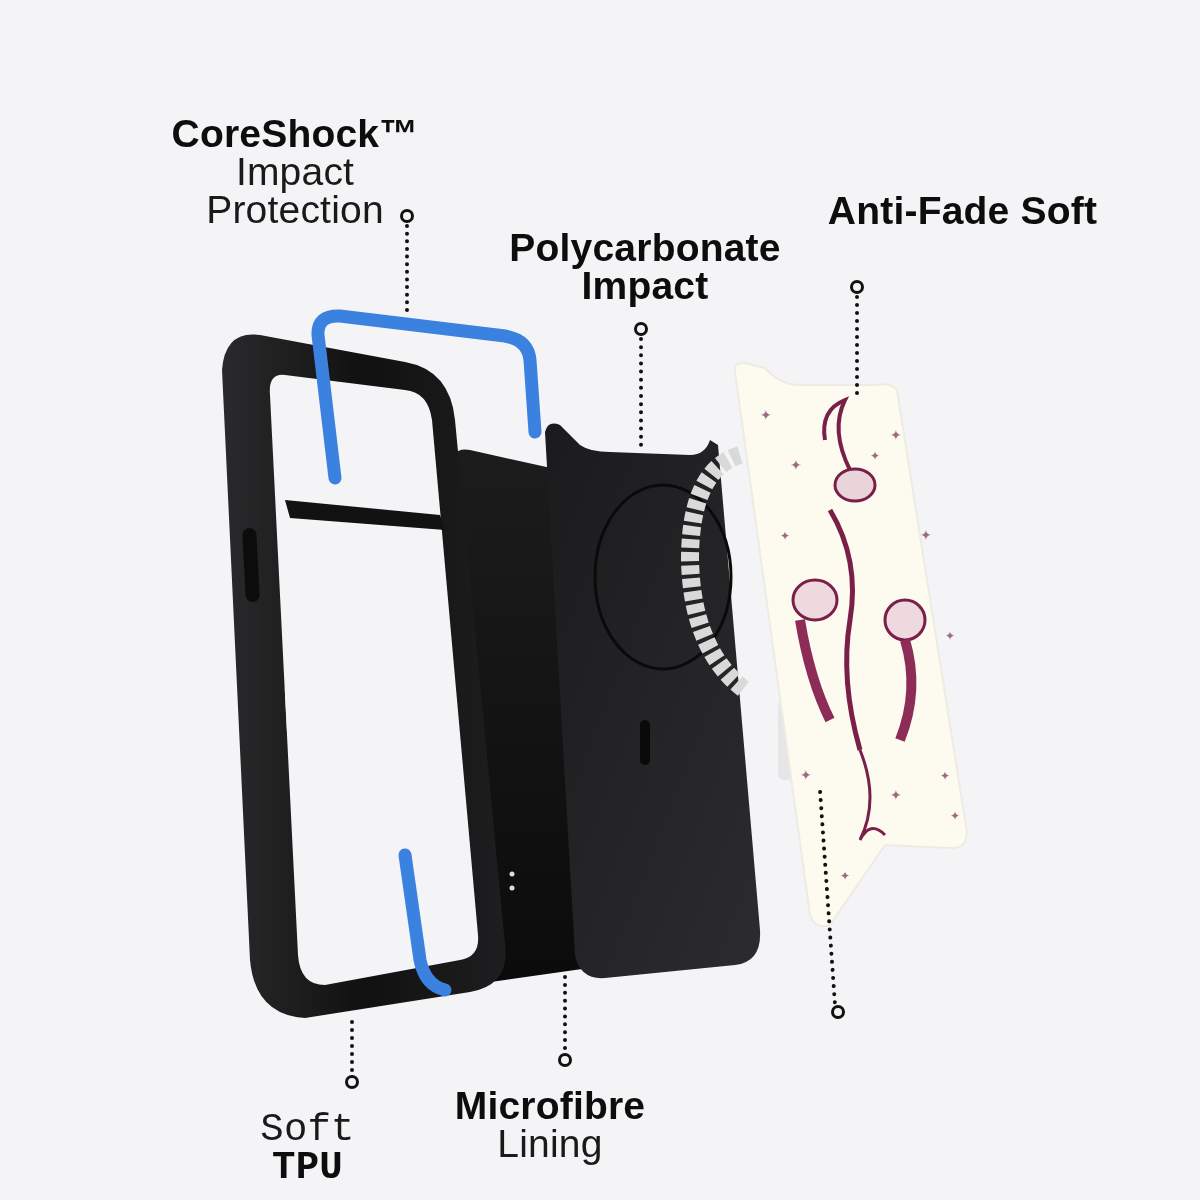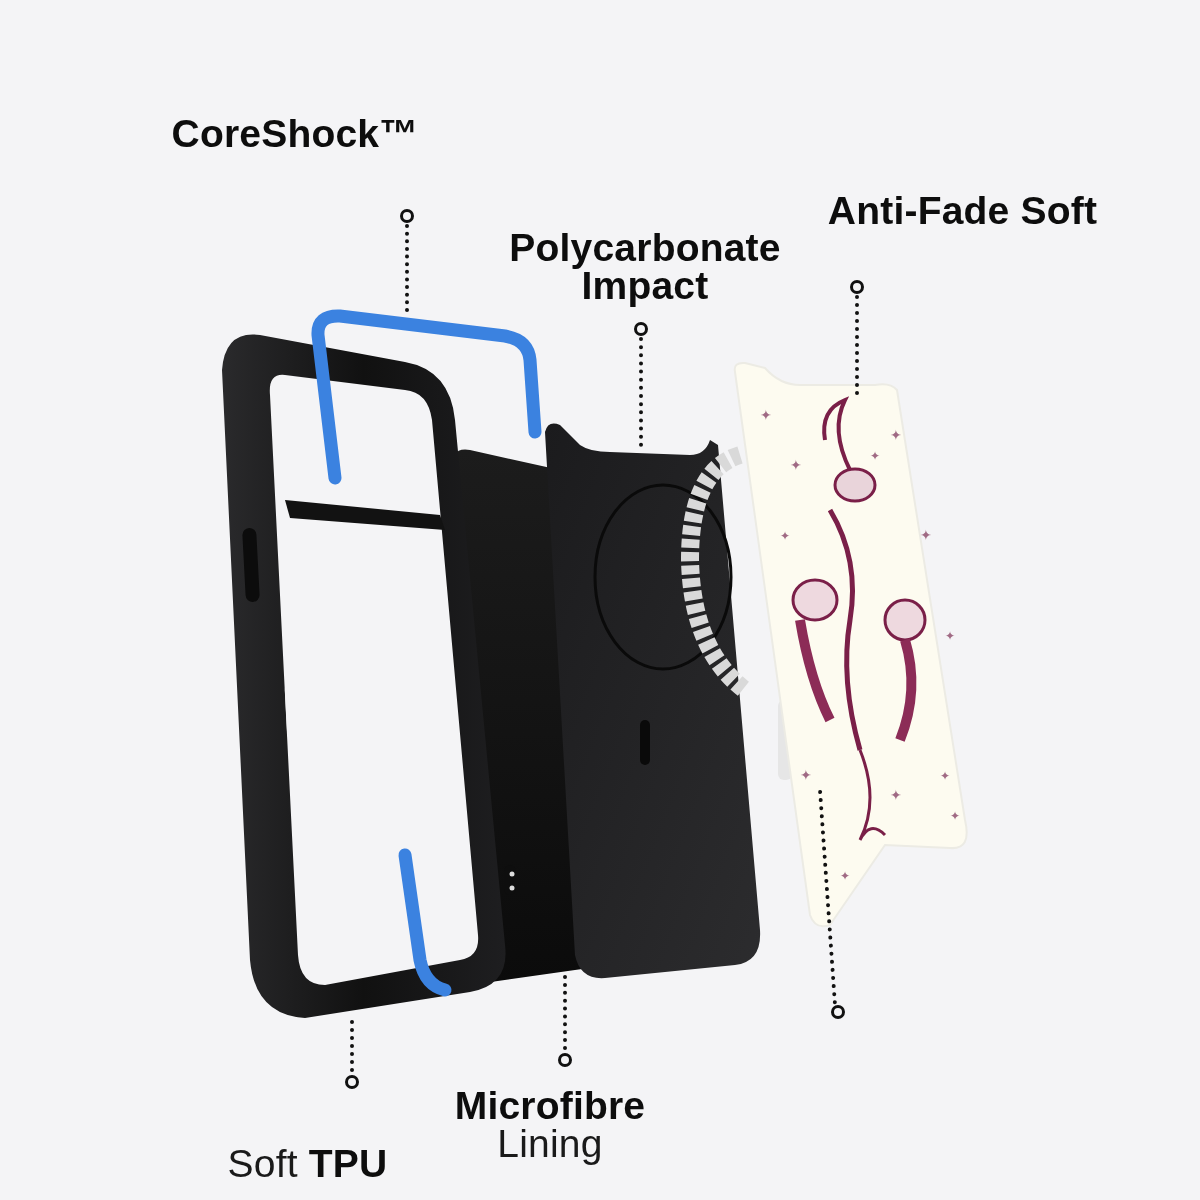--- a/index.html
+++ b/index.html
@@ -88,39 +88,40 @@
       <text x="890" y="800" font-size="14">✦</text>
       <text x="940" y="780" font-size="12">✦</text>
       <text x="840" y="880" font-size="12">✦</text>
       <text x="950" y="820" font-size="12">✦</text>
     </g>
   </g>
 </svg>
 
 <div class="label" style="left:145px; top:115px; width:300px;">
   <div class="bold">CoreShock™</div>
+  <div class="reg">Impact Protection</div>
 </div>
 <div class="dot" style="left:400px; top:209px;"></div>
 <div class="line" style="left:405px; top:224px; height:88px;"></div>
 
 <div class="label" style="left:470px; top:229px; width:350px;">
   <div class="bold">Polycarbonate Impact</div>
 </div>
 <div class="dot" style="left:634px; top:322px;"></div>
 <div class="line" style="left:639px; top:337px; height:110px;"></div>
 
 <div class="label" style="left:825px; top:192px; width:275px;">
   <div class="bold">Anti-Fade Soft</div>
 </div>
 <div class="dot" style="left:850px; top:280px;"></div>
 <div class="line" style="left:855px; top:295px; height:100px;"></div>
 
 <div class="line" style="left:350px; top:1020px; height:52px;"></div>
 <div class="dot" style="left:345px; top:1075px;"></div>
-<div class="label" style="left:220px; top:1145px; width:175px;">
+<div class="label" style="left:220px; top:1111px; width:175px;font-family:Liberation Mono, monospace;">
   <span class="reg">Soft</span>
   <span class="bold">TPU</span>
 </div>
 
 <div class="line" style="left:563px; top:975px; height:75px;"></div>
 <div class="dot" style="left:558px; top:1053px;"></div>
 <div class="label" style="left:400px; top:1087px; width:300px;">
   <span class="bold">Microfibre</span>
   <span class="reg">Lining</span>
 </div>

